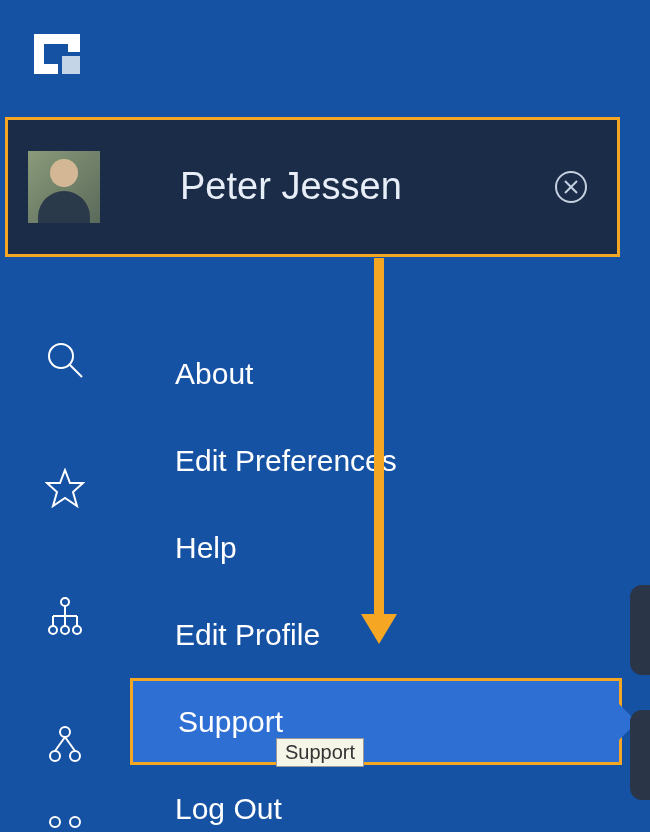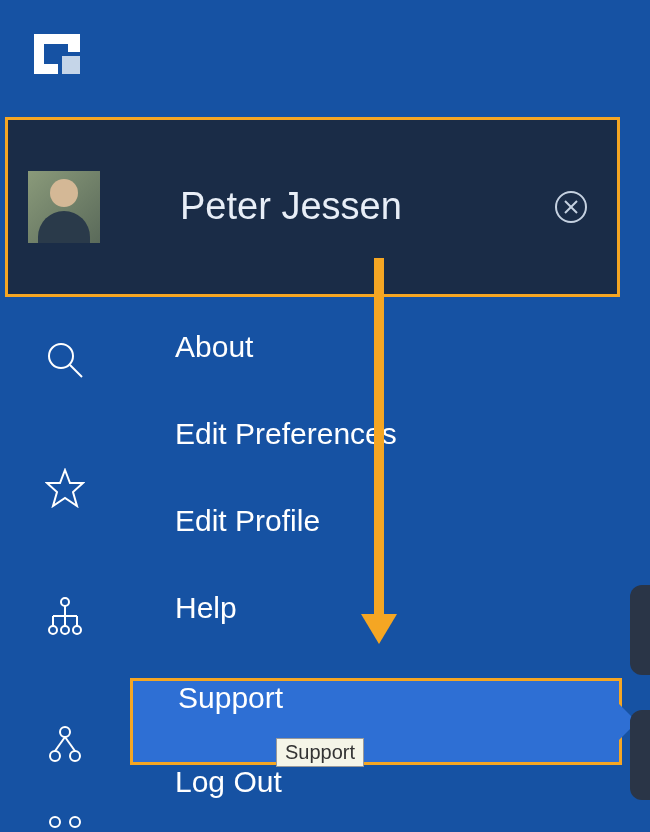--- a/index.html
+++ b/index.html
@@ -25,21 +25,21 @@
     }
     .logo svg {
       width: 100%;
       height: 100%;
     }
     .profile-card {
       position: absolute;
       top: 117px;
       left: 5px;
       width: 615px;
-      height: 180px;
+      height: 140px;
       background: #1a2c47;
       border: 3px solid #f5a623;
       display: flex;
       align-items: center;
       padding: 0 20px;
     }
     .avatar {
       width: 72px;
       height: 72px;
       background: linear-gradient(135deg, #8a9a7a 0%, #5a6a5a 100%);
@@ -132,21 +132,21 @@
       fill: none;
       stroke-width: 2;
     }
     .menu-list {
       flex: 1;
       padding-top: 30px;
     }
     .menu-item {
       height: 87px;
       display: flex;
-      align-items: flex-start;
+      align-items: center;
       padding-left: 45px;
       color: #ffffff;
       font-size: 30px;
       font-weight: 300;
       cursor: pointer;
     }
     .menu-item.selected {
       background: #2e6fd4;
       border: 3px solid #f5a623;
       position: relative;
@@ -286,24 +286,24 @@
   </div>
 
   <div class="menu-list">
     <div class="menu-item">
       <span>About</span>
     </div>
     <div class="menu-item">
       <span>Edit Preferences</span>
     </div>
     <div class="menu-item">
+      <span>Help</span>
+    </div>
+    <div class="menu-item">
       <span>Edit Profile</span>
-    </div>
-    <div class="menu-item">
-      <span>Help</span>
     </div>
     <div class="menu-item selected">
       <span>Support</span>
       <div class="selected-arrow"></div>
     </div>
     <div class="menu-item">
       <span>Log Out</span>
     </div>
   </div>
 </div>

